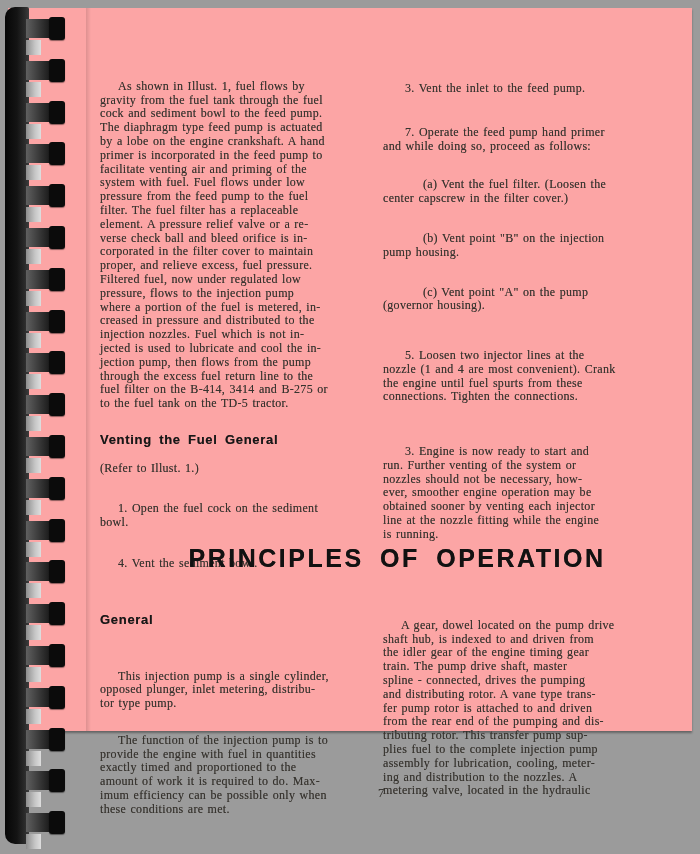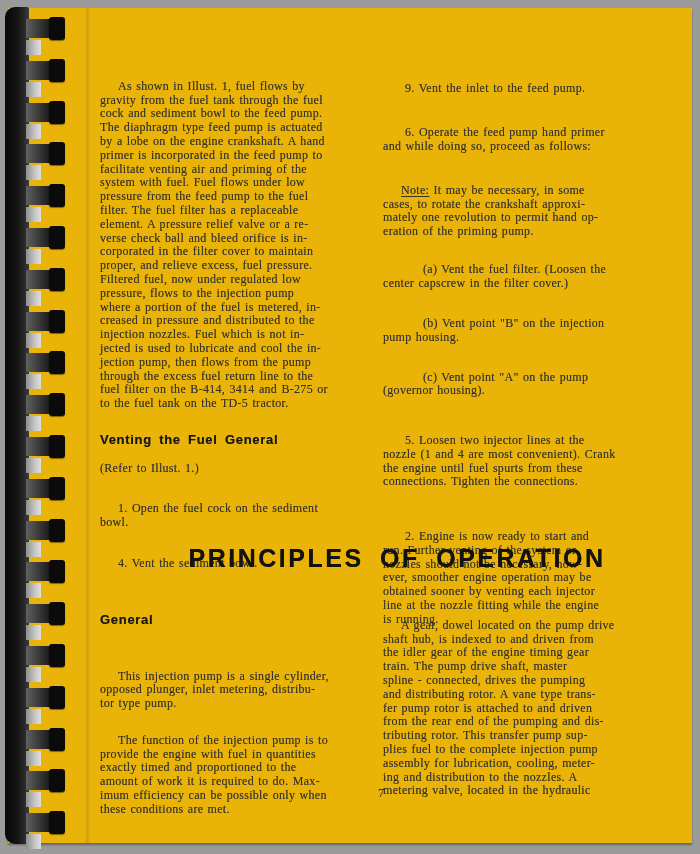--- a/index.html
+++ b/index.html
@@ -2,22 +2,22 @@
 <html><head>
 <meta charset="utf-8">
 <style>
   html, body { margin:0; padding:0; }
   body {
     width:700px; height:854px; position:relative; overflow:hidden;
     background:#9b9b9b;
     font-family:"Liberation Serif", serif;
   }
   .page {
-    position:absolute; left:8px; top:8px; width:684px; height:835px;
-    background:#eab308;
+    position:absolute; left:8px; top:8px; width:684px; height:723px;
+    background:#fca5a5;
     box-shadow:0 2px 2px rgba(0,0,0,0.35);
   }
   .edge-shadow {
     position:absolute; left:78px; top:0; width:5px; height:100%;
     background:linear-gradient(90deg, rgba(0,0,0,0.12), rgba(0,0,0,0));
   }
   
   .binding { position:absolute; left:-3px; top:-1px; width:62px; height:837px; }
   .spine {
     position:absolute; left:0; top:0; width:24px; height:100%;
@@ -117,38 +117,34 @@
 fuel filter on the B-414, 3414 and B-275 or
 to the fuel tank on the TD-5 tractor.</p>
     <p class="sec-heading mt7">Venting the Fuel General</p>
     <p>(Refer to Illust. 1.)</p>
     <p class="ind1 mt13">1.  Open the fuel cock on the sediment
 bowl.</p>
     <p class="ind1 mt13">4.  Vent the sediment bowl.</p>
   </div>
 
   <div class="col col-top-right">
-    <p class="ind2">9.  Vent the inlet to the feed pump.</p>
-    <p class="ind2 mt17">6.  Operate the feed pump hand primer
+    <p class="ind2">3.  Vent the inlet to the feed pump.</p>
+    <p class="ind2 mt17">7.  Operate the feed pump hand primer
 and while doing so, proceed as follows:</p>
-    <p class="ind1 mt16"><span class="note-label">Note:</span><span>  It may be necessary, in some
-cases, to rotate the crankshaft approxi-
-mately one revolution to permit hand op-
-eration of the priming pump.</span></p>
     <p class="ind3 mt10">(a)  Vent the fuel filter.  (Loosen the
 center capscrew in the filter cover.)</p>
     <p class="ind3 mt13">(b)  Vent point "B" on the injection
 pump housing.</p>
     <p class="ind3 mt12">(c)  Vent point "A" on the pump
 (governor housing).</p>
     <p class="ind2 mt22">5.  Loosen two injector lines at the
 nozzle (1 and 4 are most convenient).  Crank
 the engine until fuel spurts from these
 connections.  Tighten the connections.</p>
-    <p class="ind2 mt27">2.  Engine is now ready to start and
+    <p class="ind2 mt27">3.  Engine is now ready to start and
 run.  Further venting of the system or
 nozzles should not be necessary, how-
 ever, smoother engine operation may be
 obtained sooner by venting each injector
 line at the nozzle fitting while the engine
 is running.</p>
   </div>
 
   <h1 class="principles">PRINCIPLES OF OPERATION</h1>
 

